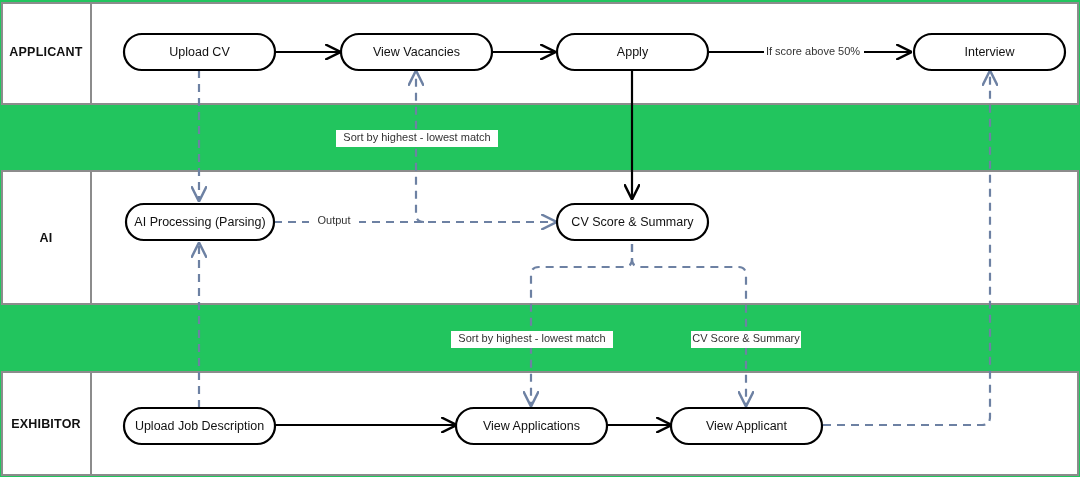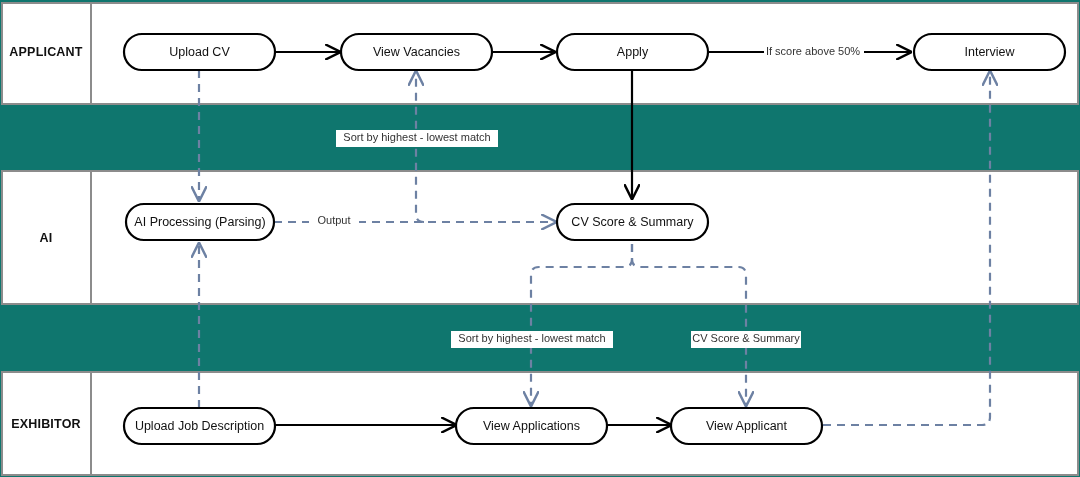--- a/index.html
+++ b/index.html
@@ -7,21 +7,21 @@
     padding: 0;
     background: #ffffff;
   }
   body {
     font-family: "Liberation Sans", sans-serif;
   }
   #diagram-root {
     position: relative;
     width: 1080px;
     height: 477px;
-    background: #0f766e;
+    background: #22c55e;
     overflow: hidden;
   }
   svg.diagram-canvas {
     position: absolute;
     top: 0;
     left: 0;
     width: 1080px;
     height: 477px;
   }
   .lane-rect {

